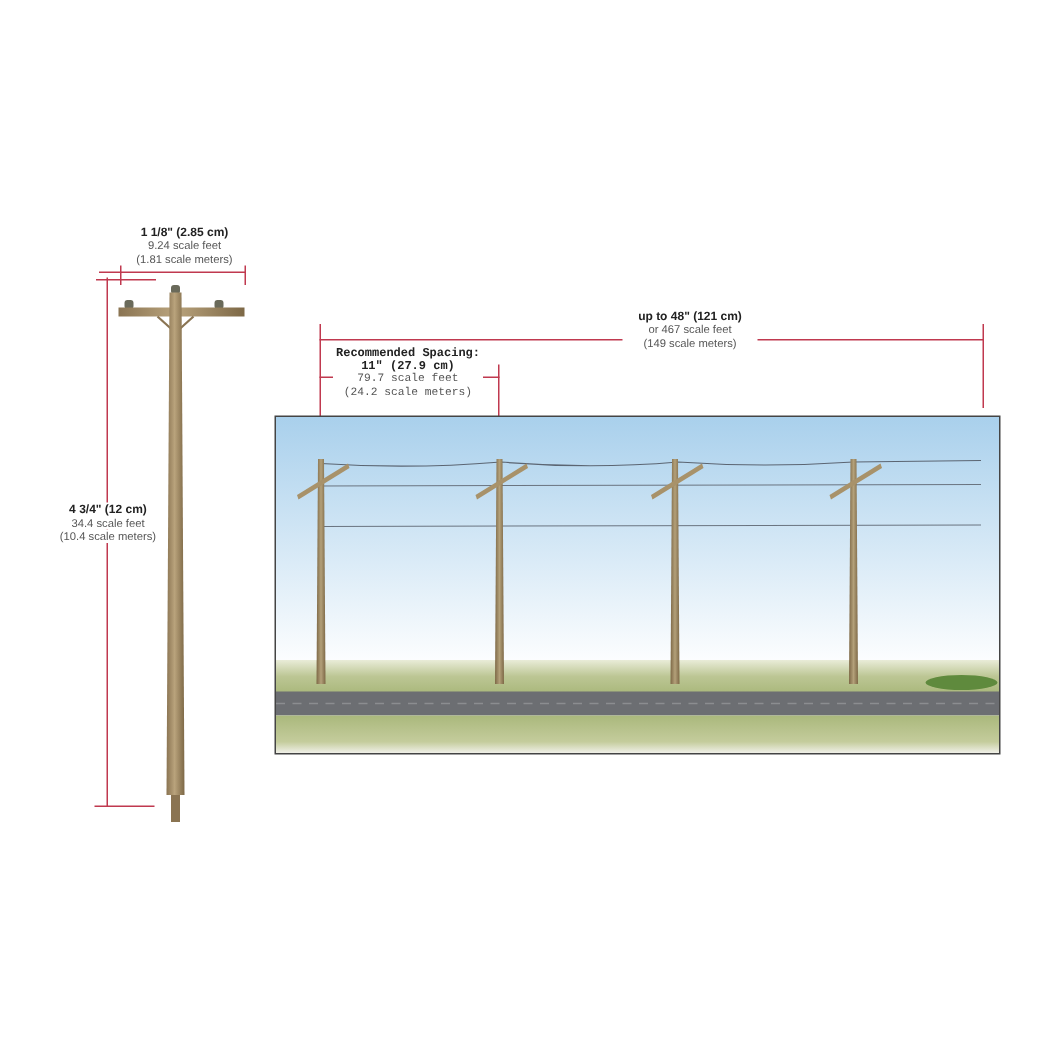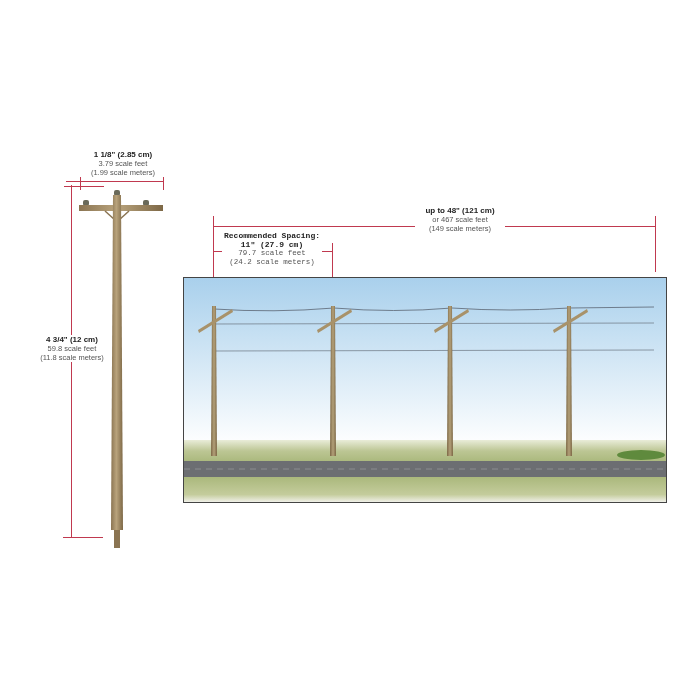--- a/index.html
+++ b/index.html
@@ -15,32 +15,32 @@
 <body>
 
 <div>
 
   <div class="dim" style="left:66px; top:181px; width:98px; height:1.2px;"></div>
   <div class="dim" style="left:80px; top:170px; width:1.2px; height:20px;"></div>
   <div class="dim" style="left:163px; top:170px; width:1.2px; height:20px;"></div>
 
   <div class="lbl" style="left:78px; top:150px; width:90px;">
     <div class="b">1 1/8" (2.85 cm)</div>
-    <div>3.79 scale feet</div>
-    <div>(1.99 scale meters)</div>
+    <div>9.24 scale feet</div>
+    <div>(1.81 scale meters)</div>
   </div>
 
   <div class="dim" style="left:71px; top:185px; width:1.2px; height:353px;"></div>
   <div class="dim" style="left:64px; top:186px; width:40px; height:1.2px;"></div>
   <div class="dim" style="left:63px; top:537px; width:40px; height:1.2px;"></div>
 
   <div class="lbl" style="left:30px; top:335px; width:84px;">
     <div class="b">4 3/4" (12 cm)</div>
-    <div>59.8 scale feet</div>
-    <div>(11.8 scale meters)</div>
+    <div>34.4 scale feet</div>
+    <div>(10.4 scale meters)</div>
   </div>
 
   <svg class="abs" style="left:75px; top:190px;" width="100" height="365" viewBox="0 0 100 365">
     <defs>
       <linearGradient id="wood" x1="0" x2="1" y1="0" y2="0">
         <stop offset="0" stop-color="#8a7452"></stop>
         <stop offset="0.45" stop-color="#b9a37c"></stop>
         <stop offset="1" stop-color="#7d6846"></stop>
       </linearGradient>
     </defs>

